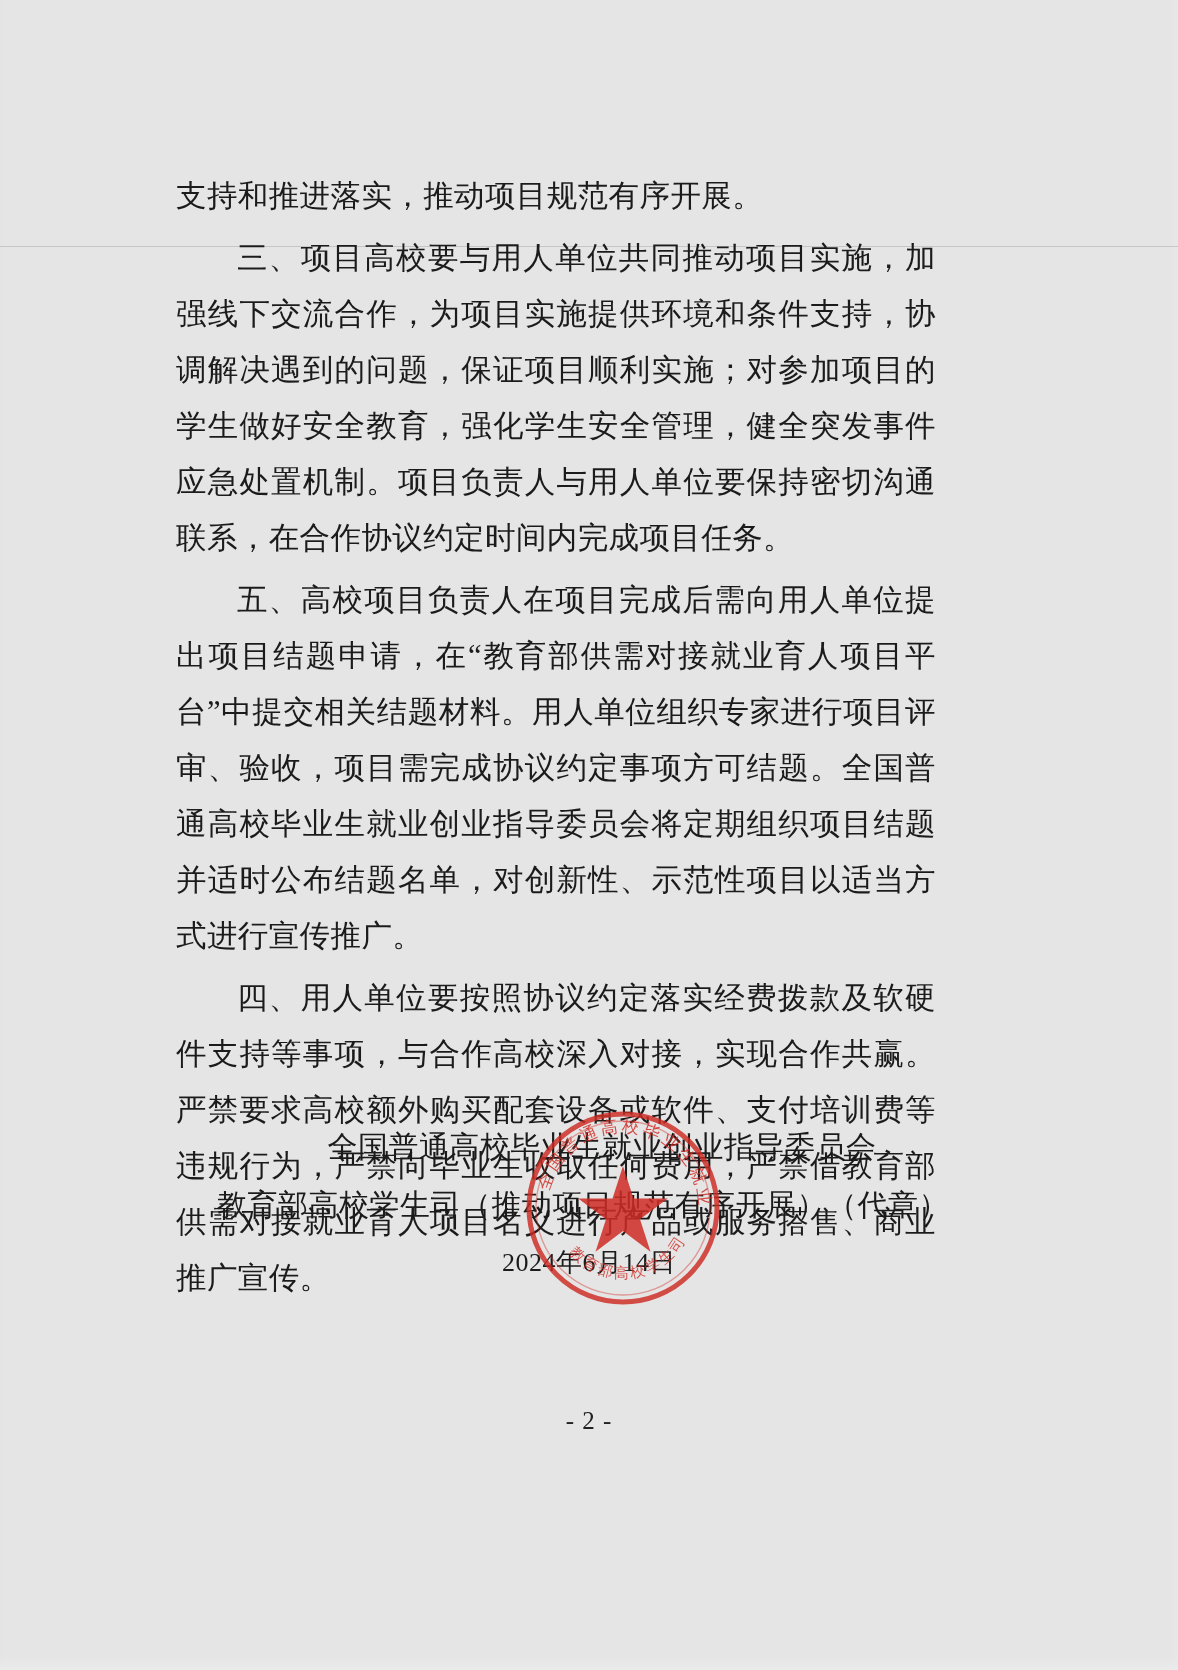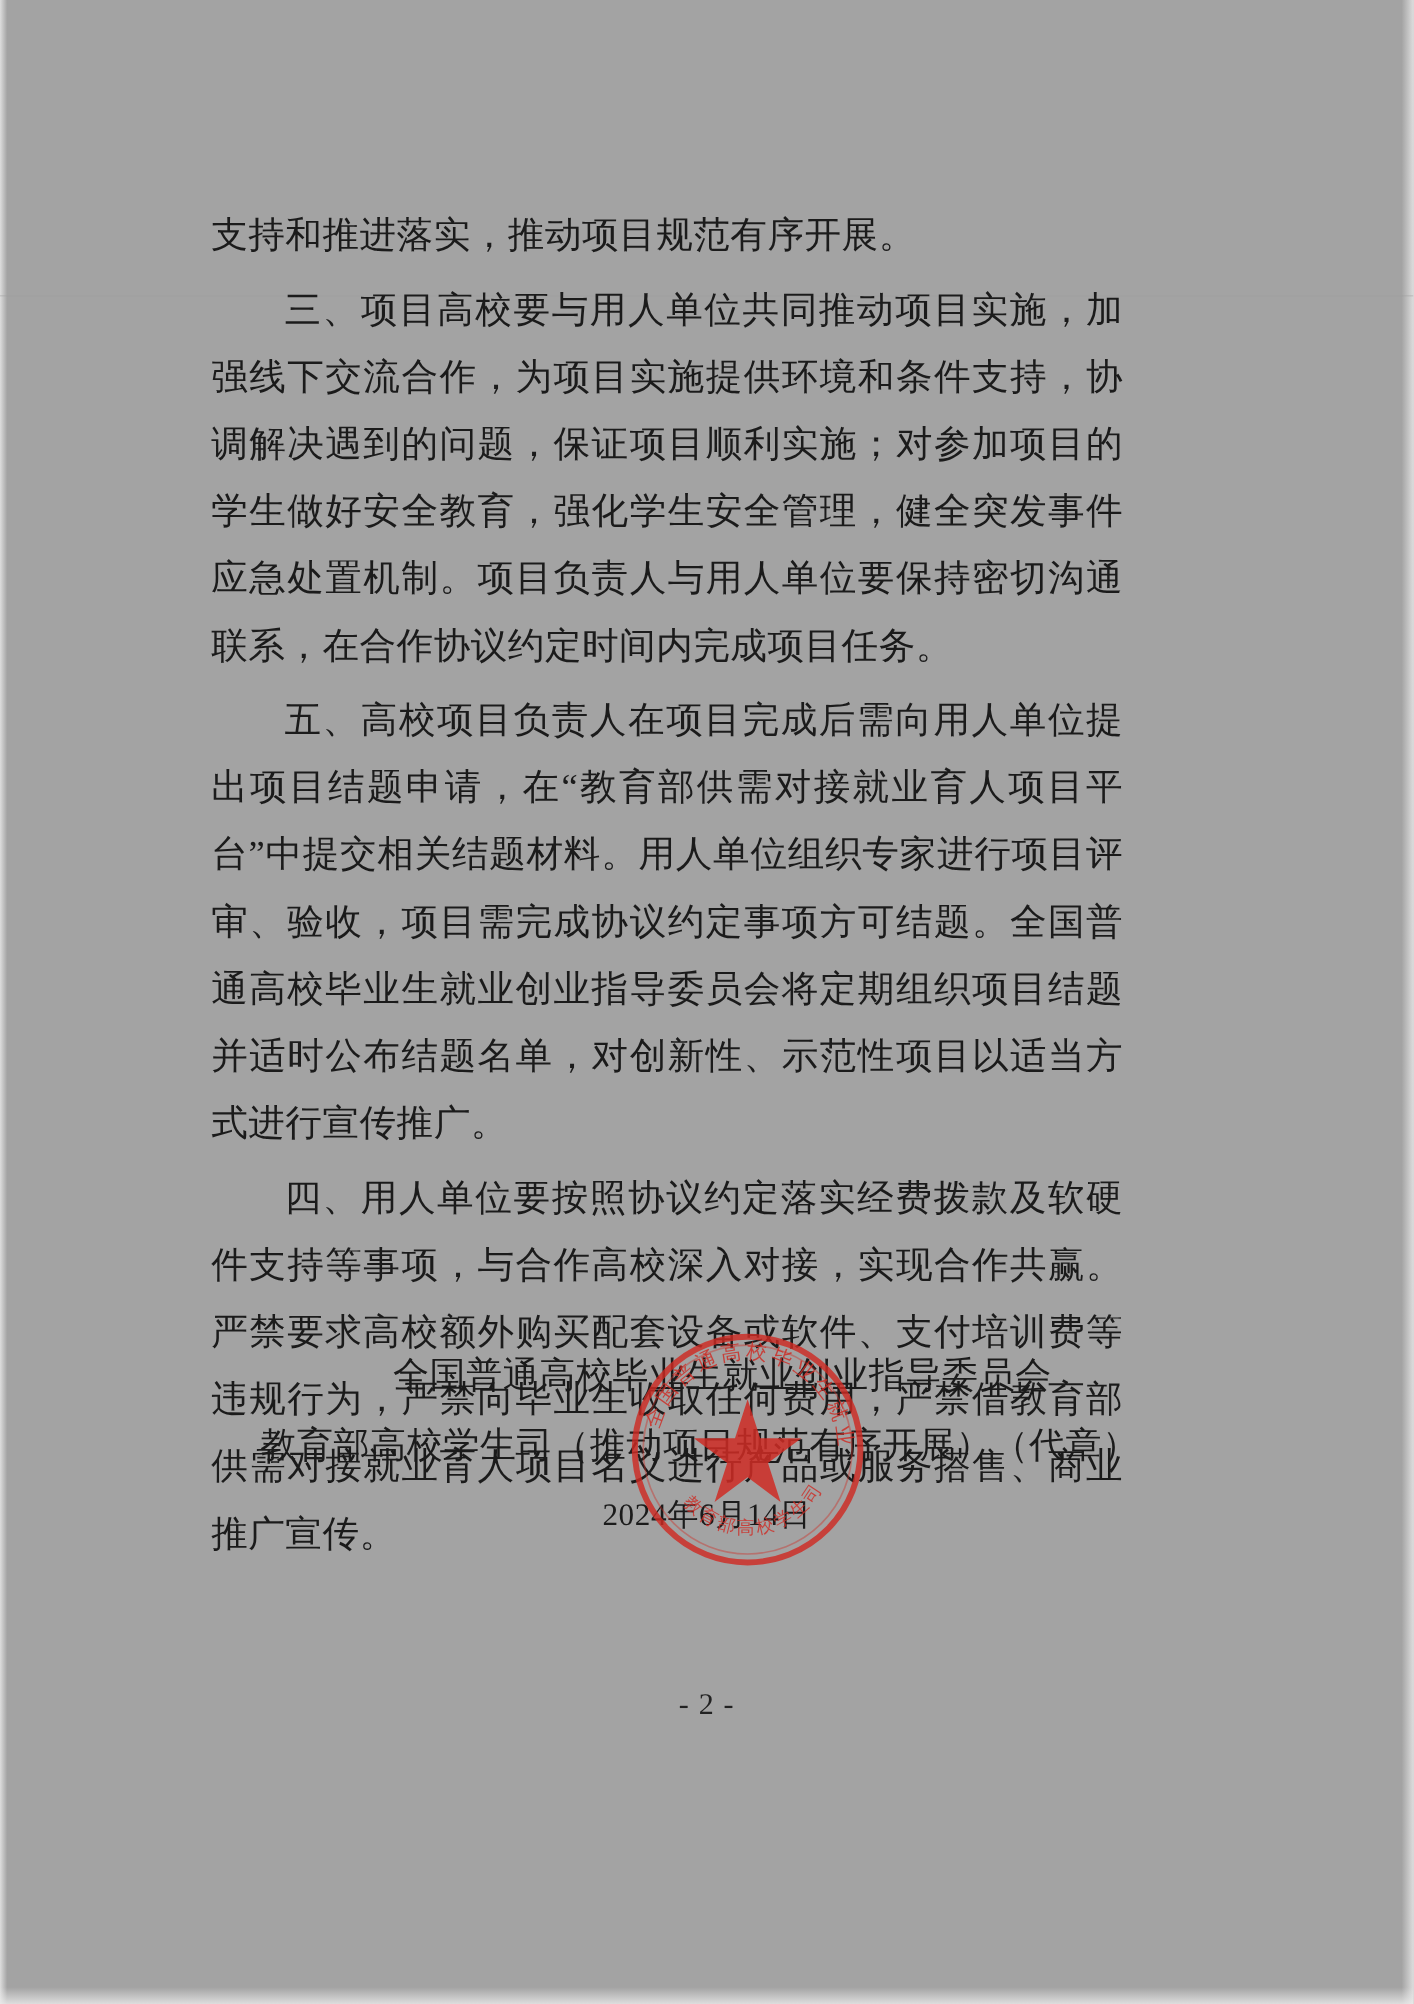--- a/index.html
+++ b/index.html
@@ -7,21 +7,21 @@
     padding: 0;
     background: #ffffff;
   }
   body {
     font-family: "Liberation Serif", "DejaVu Serif", serif;
   }
   .page {
     position: relative;
     width: 1178px;
     height: 1670px;
-    background: #a3a3a3;
+    background: #e5e5e5;
     overflow: hidden;
   }
   
   .scan-line-top {
     position: absolute;
     left: 0;
     top: 246px;
     width: 1178px;
     height: 1px;
     background: rgba(160,160,160,0.45);

